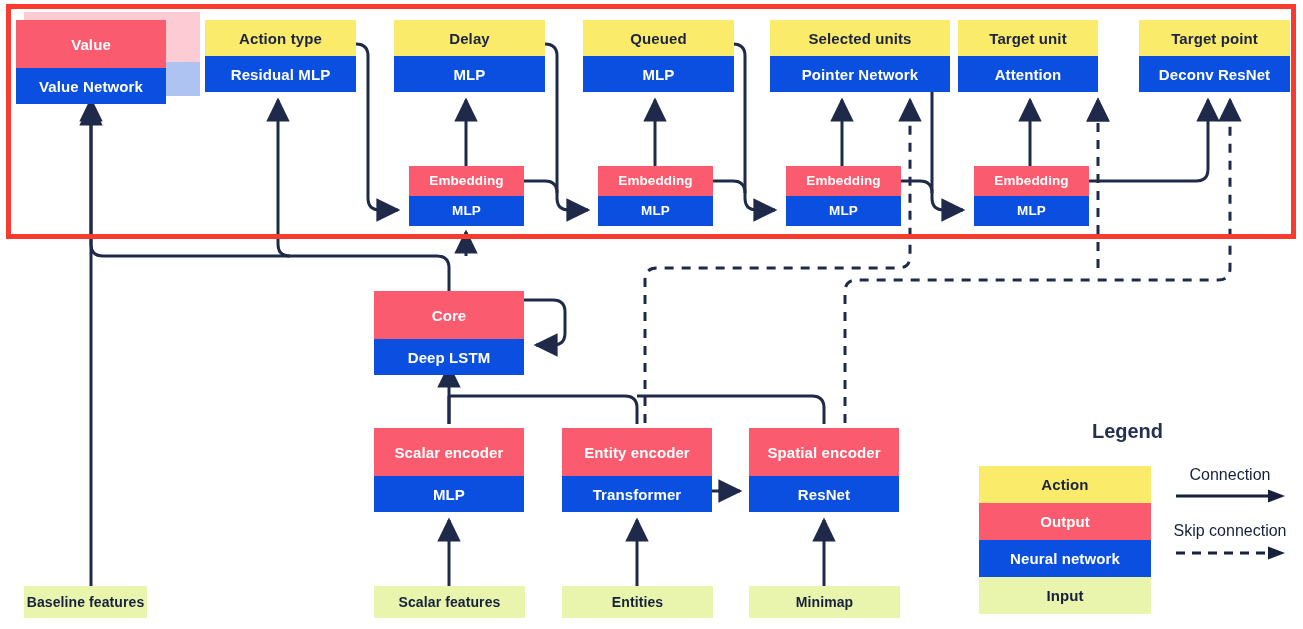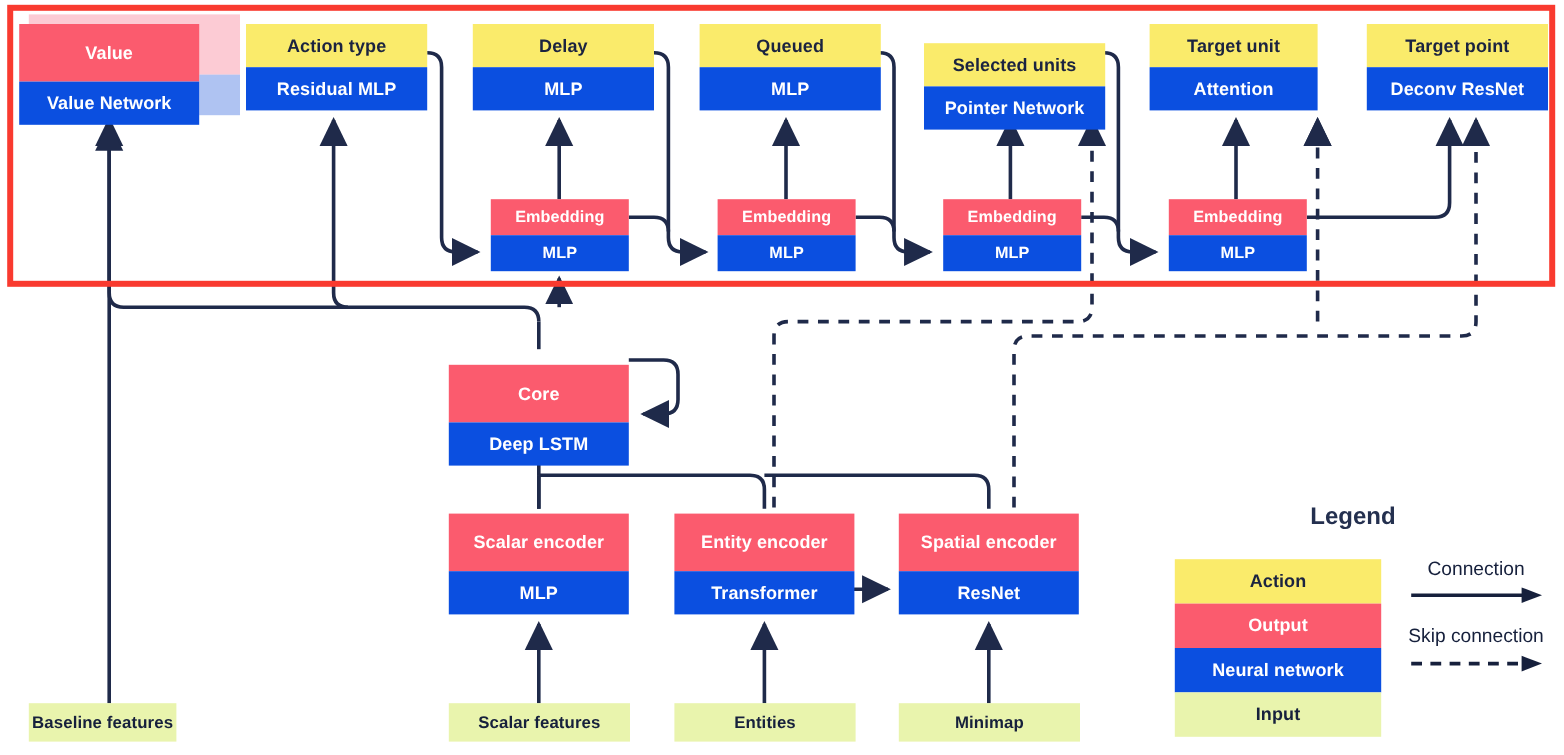--- a/index.html
+++ b/index.html
@@ -147,21 +147,21 @@
   <div class="node" style="left:394px;top:20px;width:151px;">
     <div class="cell action">Delay</div>
     <div class="cell net">MLP</div>
   </div>
 
   <div class="node" style="left:583px;top:20px;width:151px;">
     <div class="cell action">Queued</div>
     <div class="cell net">MLP</div>
   </div>
 
-  <div class="node" style="left:770px;top:20px;width:151px;margin-top:16px;">
+  <div class="node" style="left:770px;top:20px;width:180px;">
     <div class="cell action">Selected units</div>
     <div class="cell net">Pointer Network</div>
   </div>
 
   <div class="node" style="left:958px;top:20px;width:140px;">
     <div class="cell action">Target unit</div>
     <div class="cell net">Attention</div>
   </div>
 
   <div class="node" style="left:1139px;top:20px;width:151px;">
@@ -182,21 +182,21 @@
   <div class="node small" style="left:786px;top:166px;width:115px;">
     <div class="cell output">Embedding</div>
     <div class="cell net">MLP</div>
   </div>
 
   <div class="node small" style="left:974px;top:166px;width:115px;">
     <div class="cell output">Embedding</div>
     <div class="cell net">MLP</div>
   </div>
 
-  <div class="node" style="left:374px;top:304px;width:150px;">
+  <div class="node" style="left:374px;top:291px;width:150px;">
     <div class="cell output">Core</div>
     <div class="cell net">Deep LSTM</div>
   </div>
 
   <div class="node" style="left:374px;top:428px;width:150px;">
     <div class="cell output">Scalar encoder</div>
     <div class="cell net">MLP</div>
   </div>
 
   <div class="node" style="left:562px;top:428px;width:150px;">

